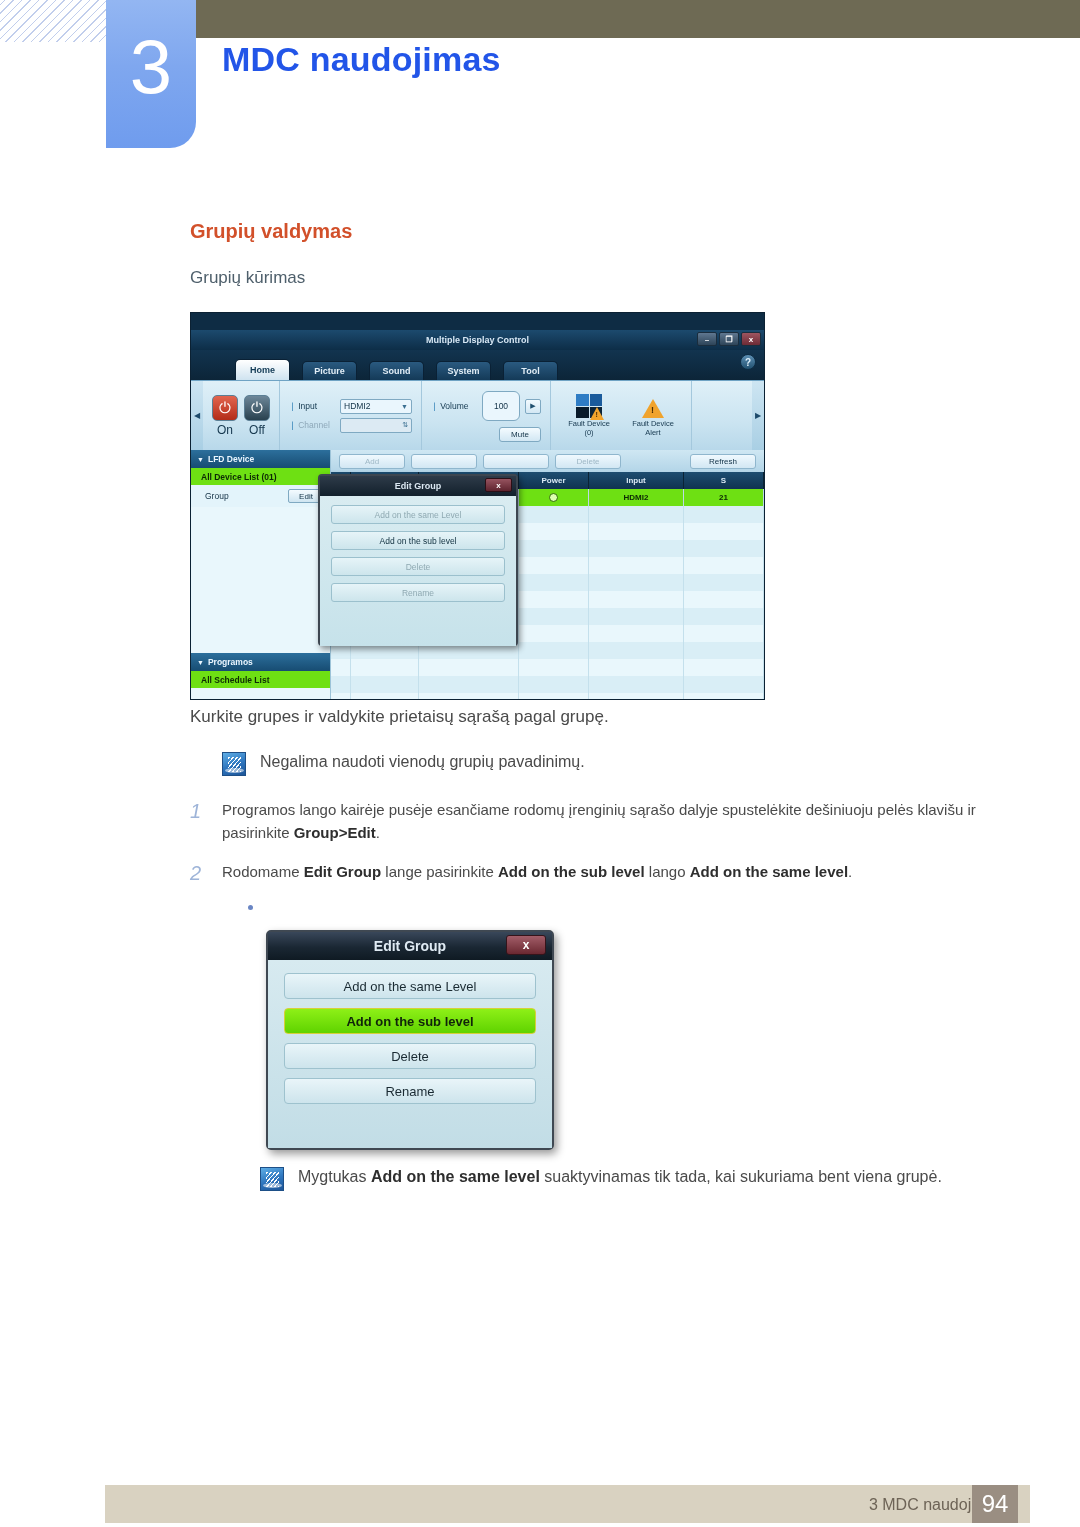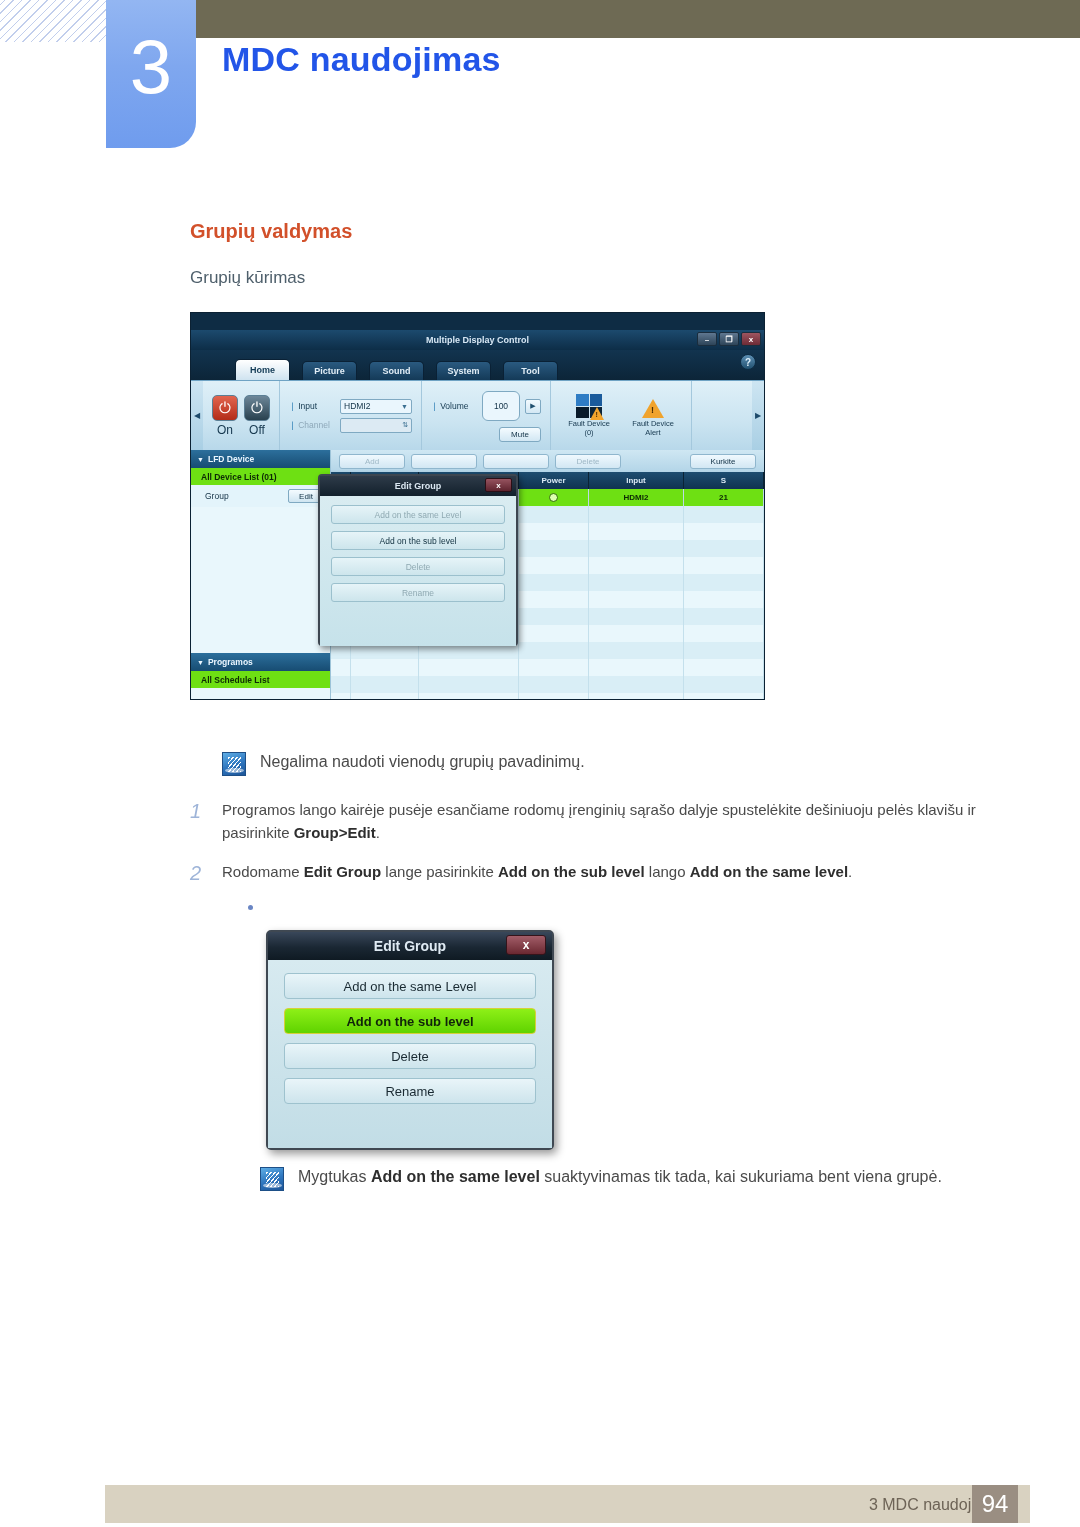--- a/index.html
+++ b/index.html
@@ -454,21 +454,21 @@
         <div style="height:30px;background:#e9f7fc;"></div>
       </div>
 
       <div class="mdc-main">
         <div class="main-toolbar">
           <div class="tb-btn">Add</div>
           <div class="tb-btn"></div>
           <div class="tb-btn"></div>
           <div class="tb-btn">Delete</div>
           <div class="tb-spacer"></div>
-          <div class="tb-btn act">Kurkite</div>
+          <div class="tb-btn act">Refresh</div>
         </div>
 
         <div class="tbl-head">
           <div class="th" style="width:20px;">
               <span class="chk">✓</span>
             </div>
           <div class="th" style="width:68px;"></div>
           <div class="th" style="width:100px;"></div>
           <div class="th" style="width:70px;">Power</div>
           <div class="th" style="width:95px;">Input</div>
@@ -518,20 +518,21 @@
           <div class="dbtn enabled">Add on the sub level</div>
           <div class="dbtn">Delete</div>
           <div class="dbtn">Rename</div>
         </div>
       </div>
 
     </div>
 
   </div>
 
+  <div class="para" style="left:190px; top:704px; width:800px;">Kurkite grupes ir valdykite prietaisų sąrašą pagal grupę.</div>
 
   <div class="note" style="left:222px; top:750px; width:790px;">
     <div class="note-ico"></div>
     <div class="note-txt">Negalima naudoti vienodų grupių pavadinimų.</div>
   </div>
 
   <div class="step" style="left:190px; top:798px; width:800px;">
     <div class="step-num">1</div>
     <div class="step-txt"><span>Programos lango kairėje pusėje esančiame rodomų įrenginių sąrašo dalyje spustelėkite dešiniuoju pelės klavišu ir pasirinkite </span><b>Group&gt;Edit</b><span>.</span></div>
   </div>

